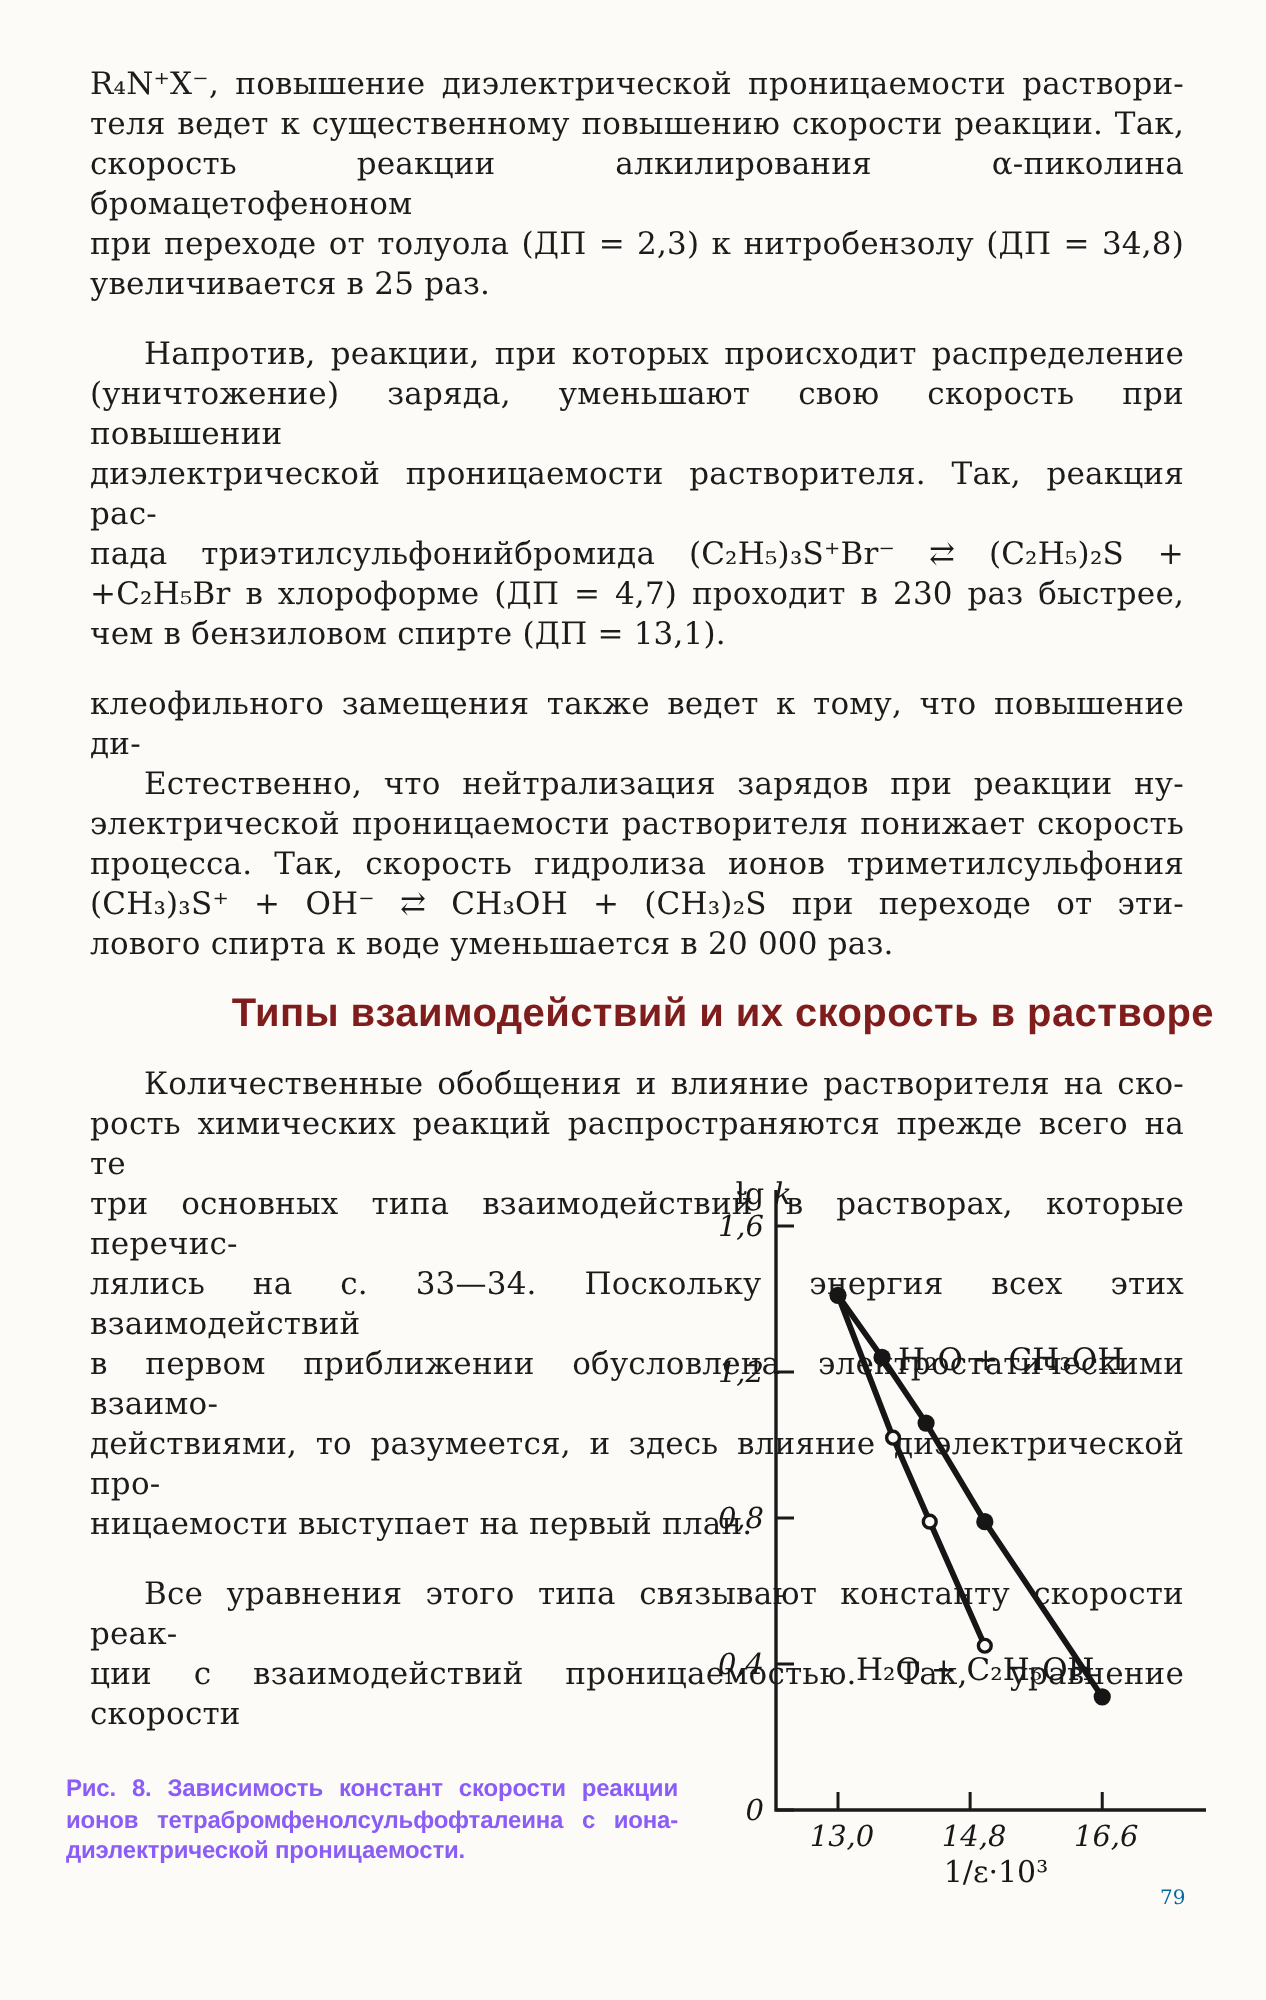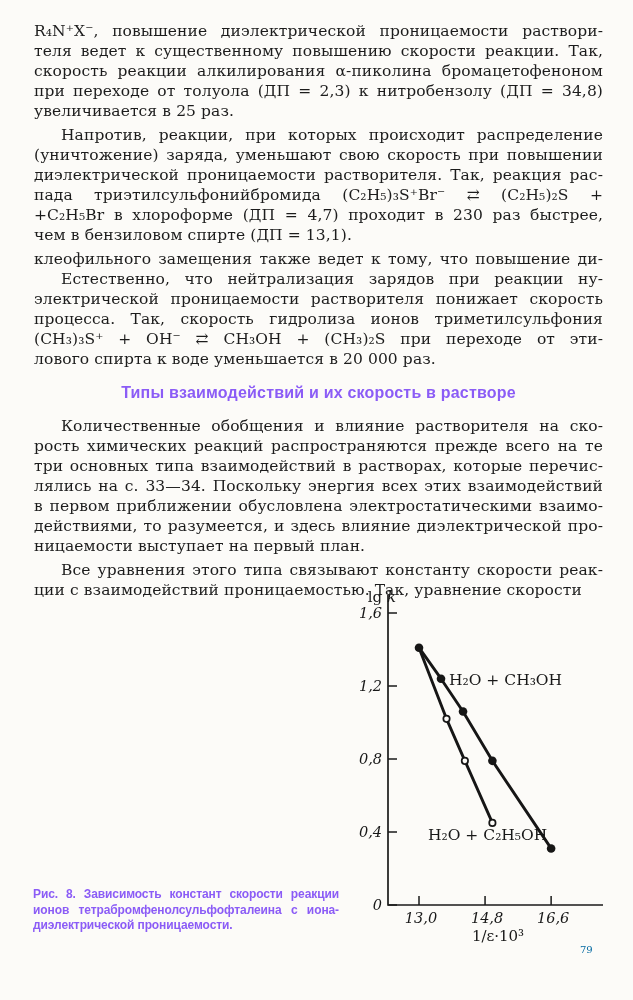--- a/index.html
+++ b/index.html
@@ -2,32 +2,32 @@
 <html><head>
 <meta charset="utf-8">
 <style>
   html,body { margin:0; padding:0; background:#e8e8e6; }
   .page {
     position:relative; width:633px; height:1000px; margin:0 auto;
     background:#fcfbf8; color:#1c1c1c; overflow:hidden;
     font-family:"DejaVu Serif","DejaVu Sans",serif;
   }
   .text-column { position:absolute; left:30px; top:17px; width:577px; }
-  .para { margin:4px; }
+  .para { margin:15px; }
   .line {
     font-size:15.5px; line-height:20px;
     text-align:justify; text-align-last:justify;
     letter-spacing:0.1px;
   }
   .line.last { text-align-last:left; }
   .line.indent { text-indent:27px; }
   .heading {
     font-family:"Liberation Sans",sans-serif; font-weight:bold;
-    font-size:16px; line-height:20px; text-align:center;
-    margin:14px 0 13px 0; letter-spacing:0.2px; color:#8b5cf6;
+    font-size:20px; line-height:20px; text-align:right;
+    margin:14px 0 13px 0; letter-spacing:0.2px; color:#7f1d1d;
   }
   .chart { position:absolute; left:322px; top:582px; width:308px; height:375px; }
   .chart svg { display:block; }
   .chart .axis { stroke:#1a1a1a; stroke-width:1.7; fill:none; }
   .chart .tick { stroke:#1a1a1a; stroke-width:1.5; }
   .chart text { fill:#181818; }
   .tick-label { font-family:"DejaVu Serif",serif; font-style:italic; font-size:14.5px; }
   .axis-title { font-family:"DejaVu Serif",serif; font-size:15px; }
   .axis-title .it { font-style:italic; }
   .series-label { font-family:"DejaVu Serif",serif; font-size:15.5px; }

